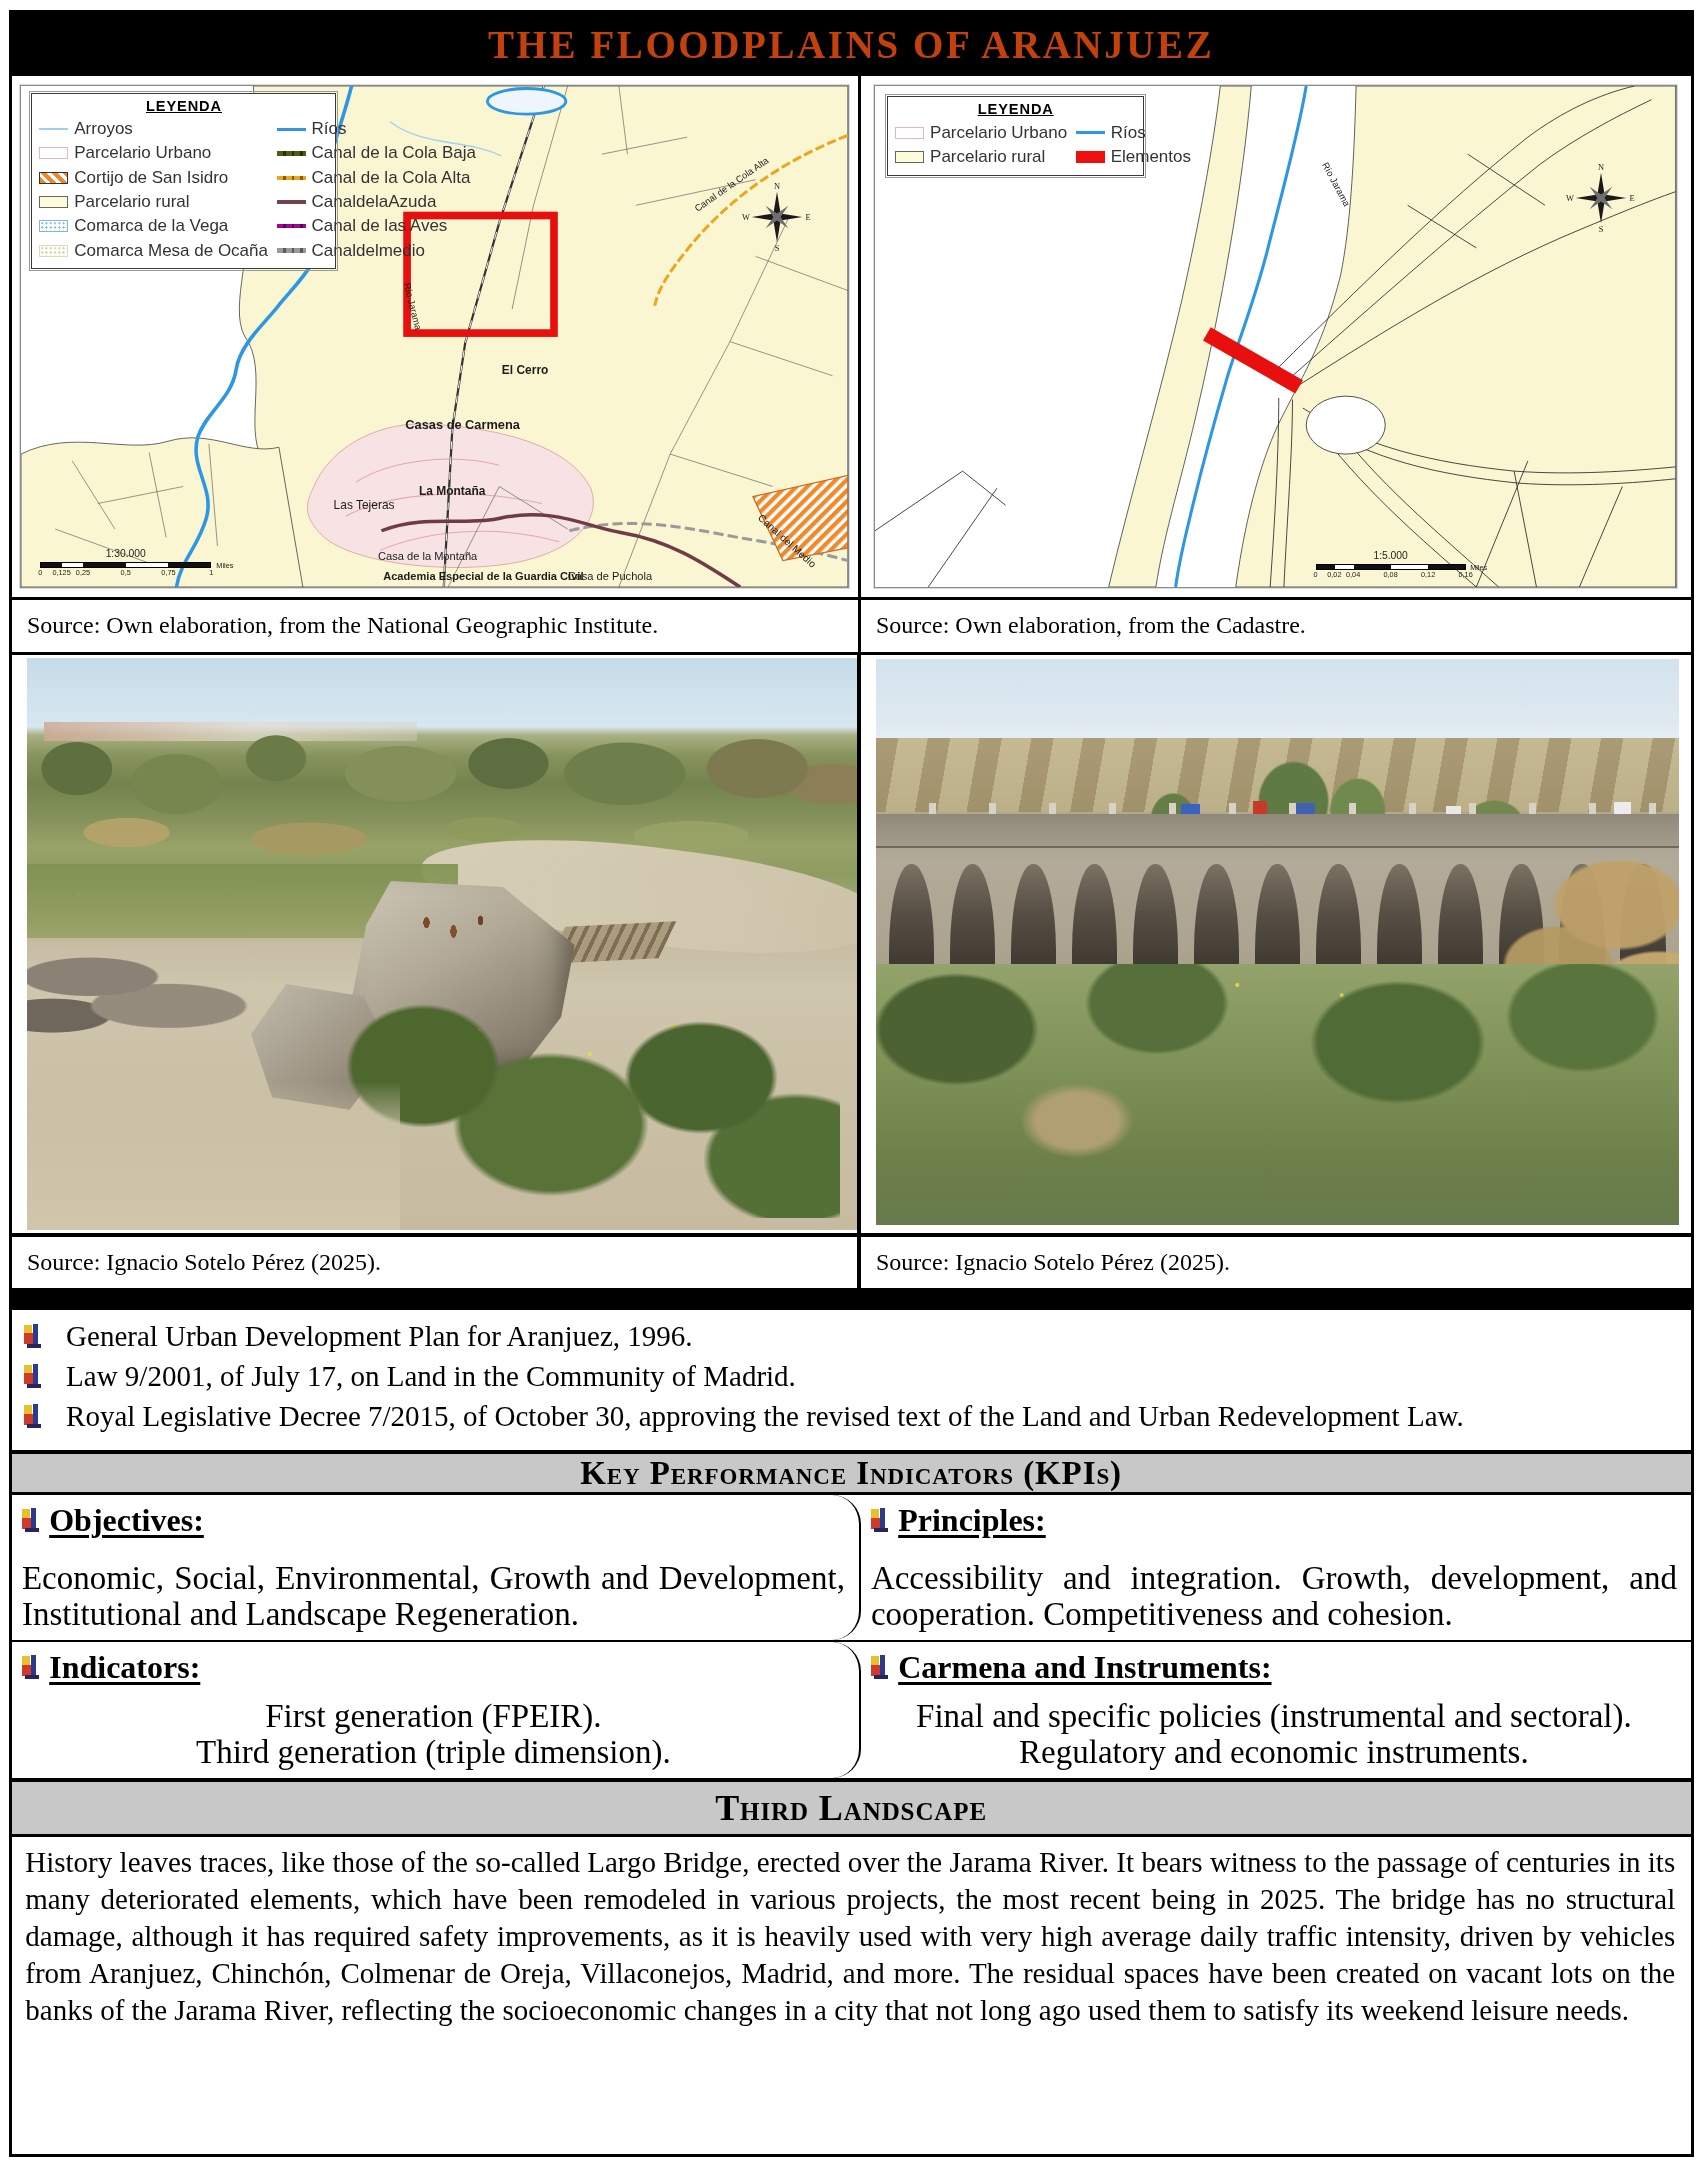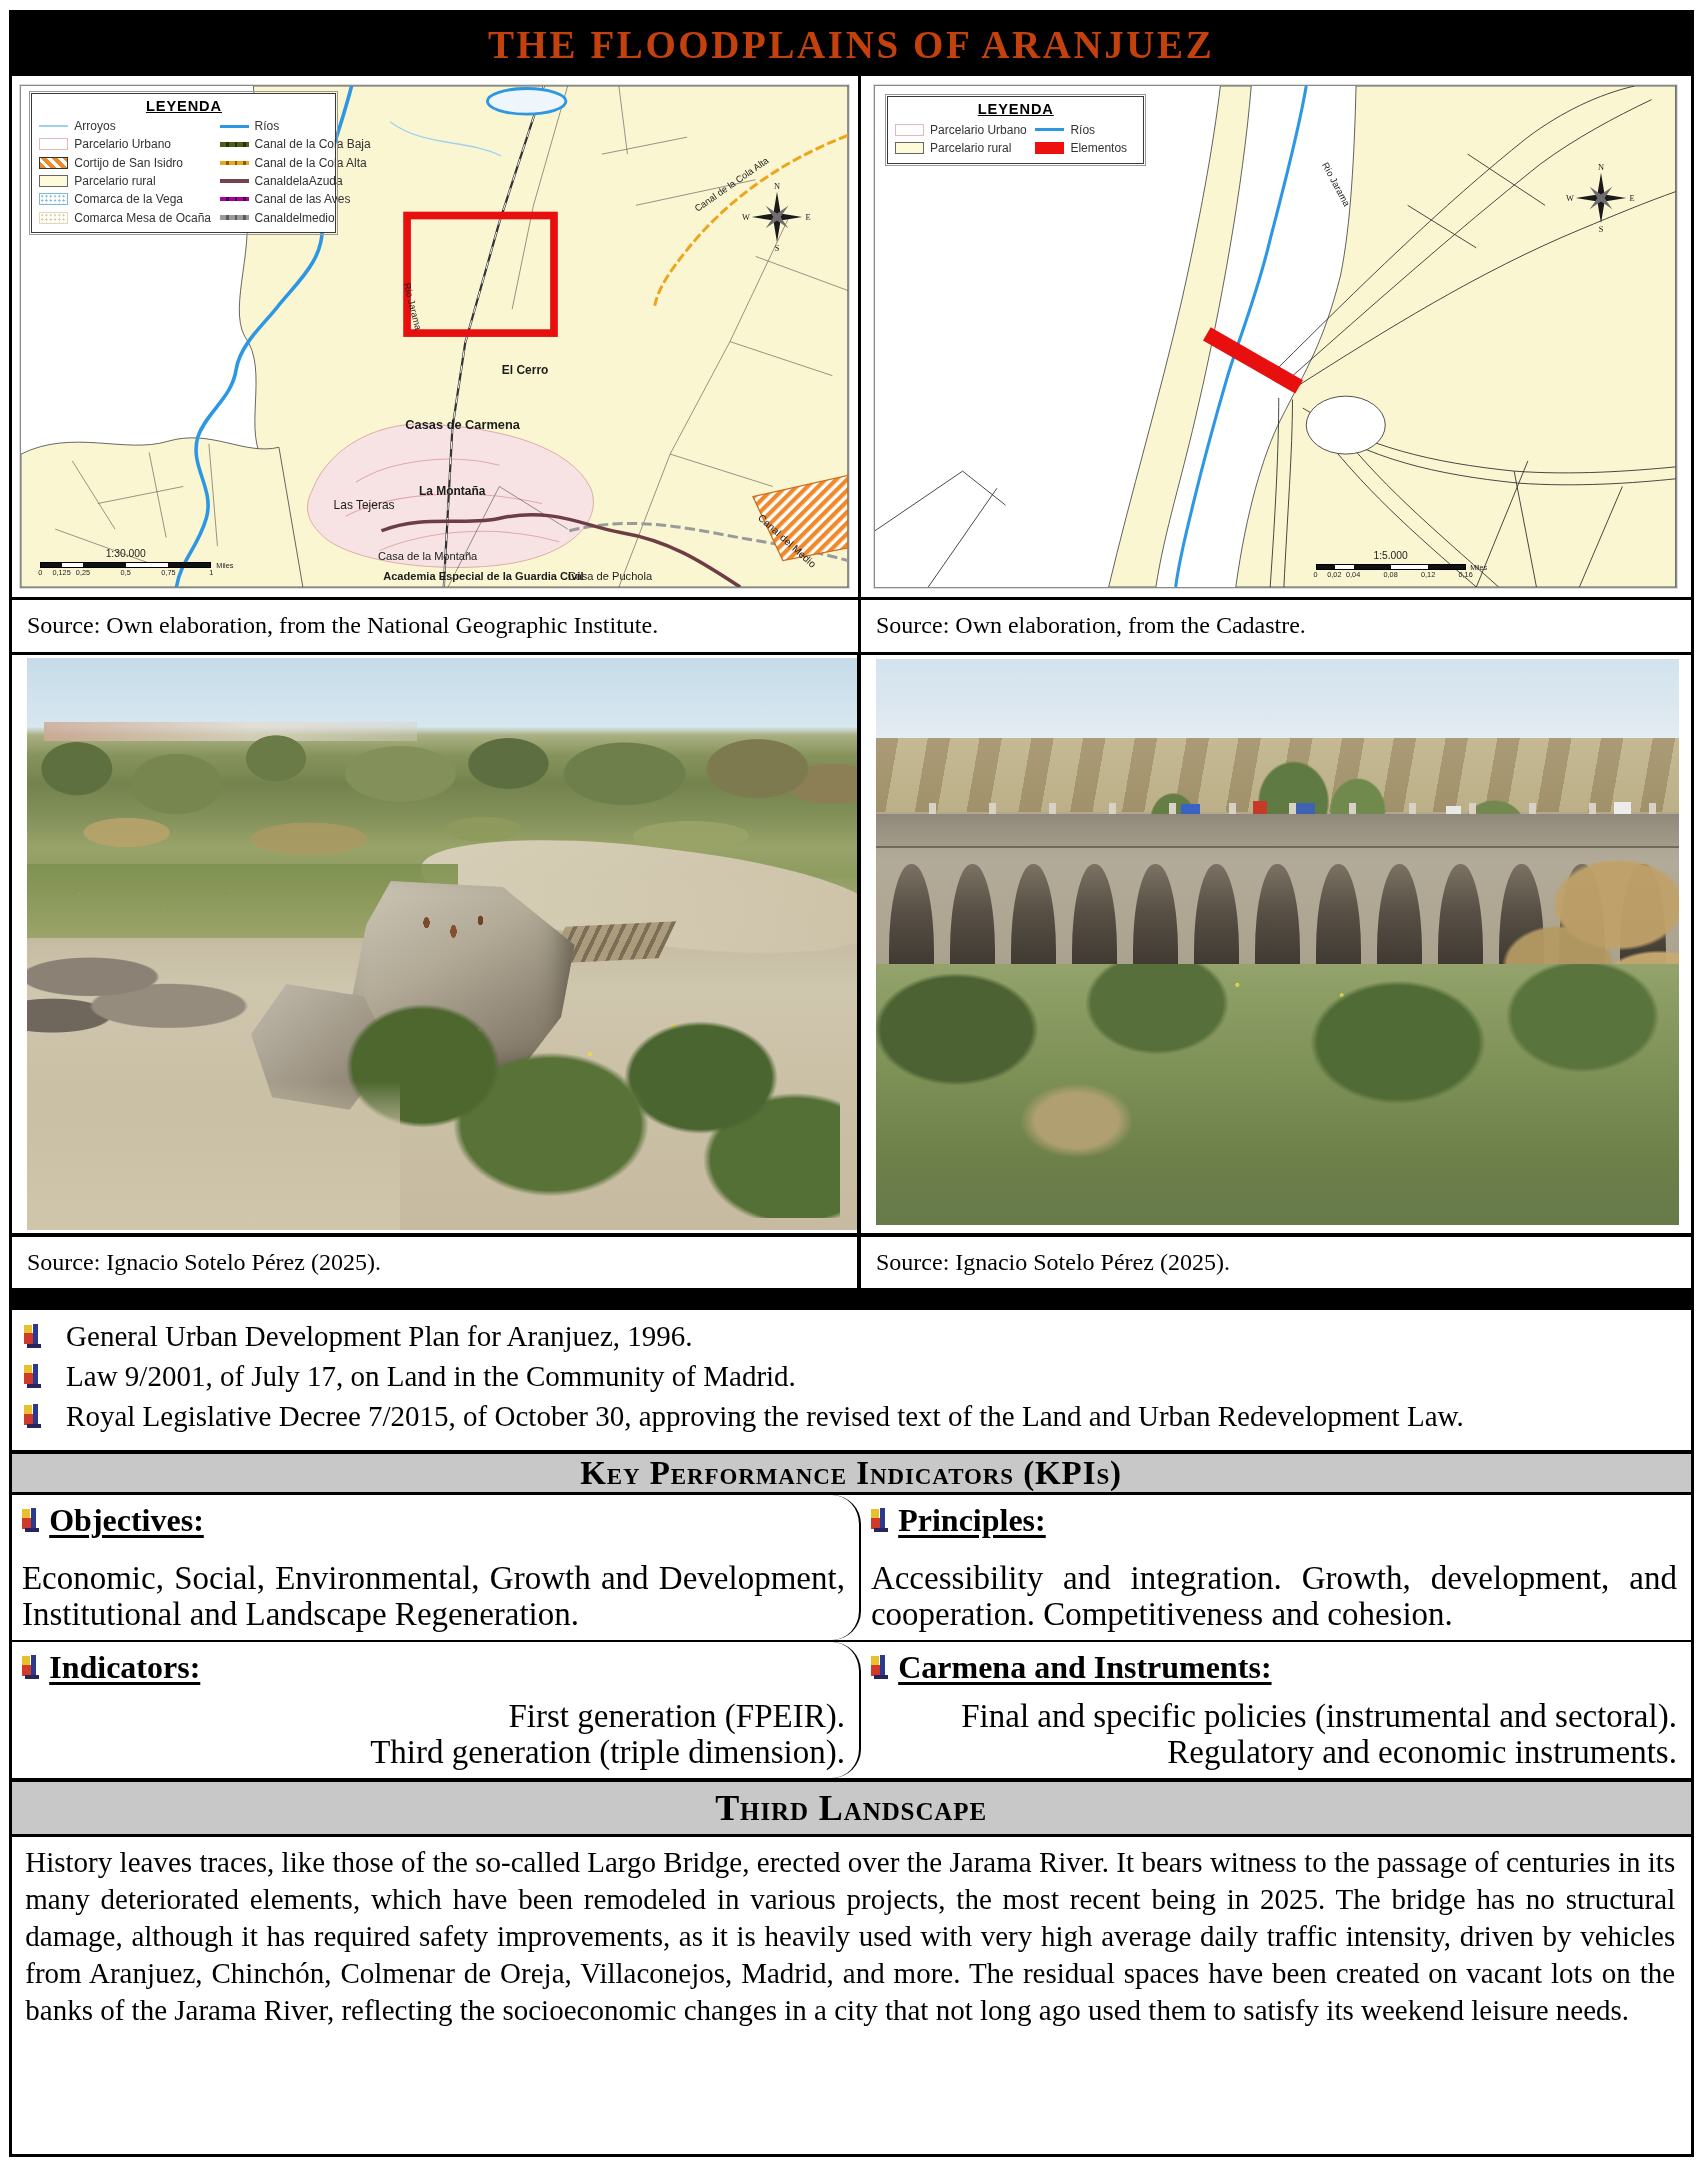--- a/index.html
+++ b/index.html
@@ -24,21 +24,21 @@
   
   .legend { position:absolute; background:#fff; border:1.7px solid #3a3a3a;
             outline:1.7px solid #9a9a9a; outline-offset:1.7px; z-index:5;
             font-family:"Liberation Sans", sans-serif; }
   .legend.l-left  { left:10.3px; top:6.8px;  width:305px; padding:4.3px 6.8px 7.7px; }
   .legend.l-right { left:12px; top:10.3px; width:257px; padding:4.3px 6.8px 8.6px; }
   .lg-title { text-align:center; font-weight:bold; text-decoration:underline;
               font-size:14.6px; letter-spacing:0.9px; margin-bottom:5.1px; }
   .lg-grid { display:flex; gap:8.6px; }
   .lg-col { flex:1; display:flex; flex-direction:column; gap:4.3px; }
-  .lg-item { display:flex; align-items:center; gap:6px; font-size:12px; color:#333; white-space:nowrap; }
+  .lg-item { display:flex; align-items:center; gap:6px; font-size:17px; color:#333; white-space:nowrap; }
   .sw { width:29px; flex:0 0 29px; height:12px; }
   .sw.line { height:0; border-top:2.6px solid #9fd0ee; }
   .sw.line.rios { border-top-width:3.4px; border-top-color:#2e97e3; }
   .sw.purb   { background:#fff; border:0.9px solid #e4b8b8; }
   .sw.cortijo{ border:0.9px solid #333; background:repeating-linear-gradient(45deg,#ef8a2c 0 4.3px,#fff 4.3px 7.7px); }
   .sw.prural { background:#fdfbda; border:0.9px solid #666; }
   .sw.vega   { border:0.9px solid #7fb8d8; background-color:#fff;
                background-image:radial-gradient(#7fb8d8 0.9px,transparent 1px); background-size:4.3px 4.3px; }
   .sw.ocana  { border:0.9px solid #e3d8b8; background-color:#fff;
                background-image:radial-gradient(#d8c89a 0.9px,transparent 1px); background-size:4.3px 4.3px; }
@@ -206,21 +206,21 @@
   .kpi-row { display:flex; background:#fff; }
   .kpi-row.r1 { height:147px; border-bottom:2.6px solid #000; }
   .kpi-row.r2 { height:140px; border-bottom:4.3px solid #000; }
   .kpi-cell { padding:6.8px 13.7px 8.6px 10.3px; display:flex; flex-direction:column; justify-content:space-between;border-radius:29px; }
   .kpi-cell.left { width:849px; border-right:2.6px solid #000; }
   .kpi-cell.right { flex:1; }
   .kpi-head { display:flex; align-items:center; gap:6.8px; font-size:32px; font-weight:bold; }
   .kpi-head .label { text-decoration:underline; text-decoration-thickness:2.6px; text-underline-offset:4.3px; }
   .kpi-head .tack { margin-top:1.7px; }
   .kpi-body { font-size:33px; line-height:36px; text-align:justify; }
-  .kpi-body.lines { text-align:right; }
+  .kpi-body.lines { text-align:center; }
 
   
   .para-sec { flex:1; padding:6.8px 15.4px 0 13.7px; font-size:29px; line-height:37px;
               text-align:justify; background:#fff; }
 </style>
 </head>
 <body>
 
 <div class="frame">
 

